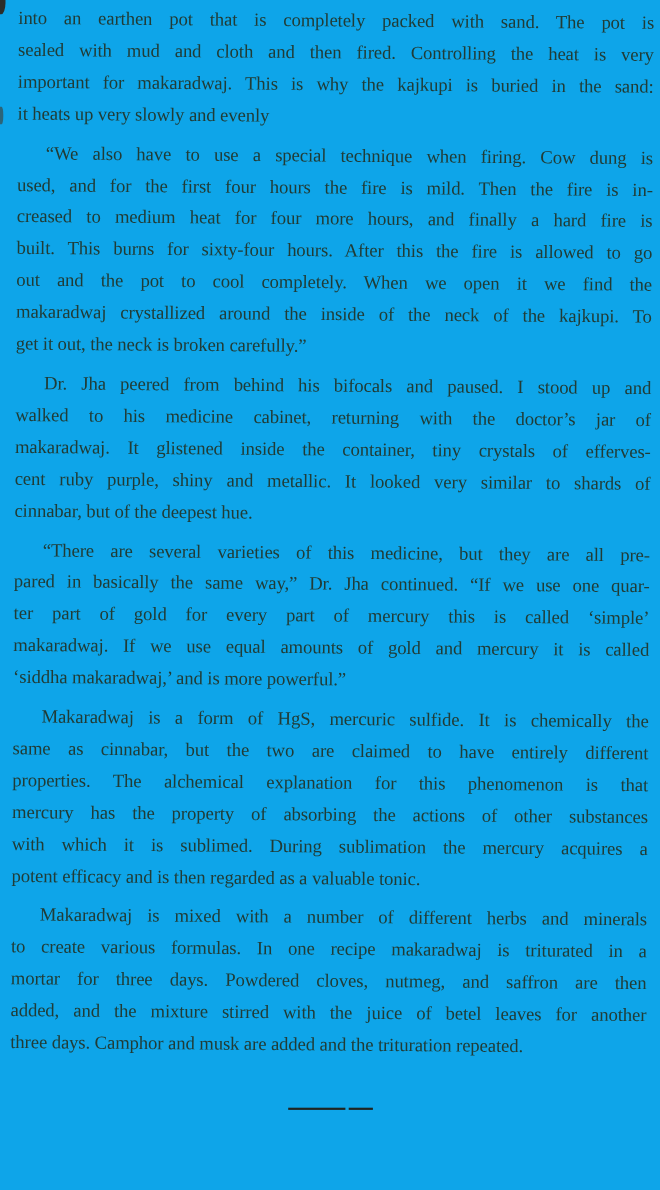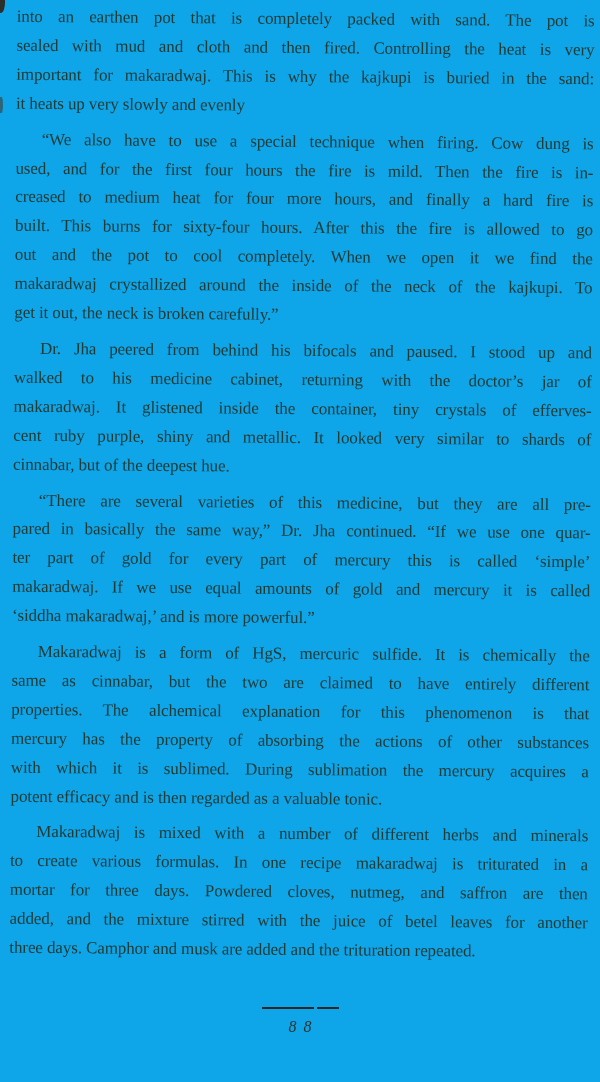--- a/index.html
+++ b/index.html
@@ -136,15 +136,14 @@
         <div class="line">added, and the mixture stirred with the juice of betel leaves for another</div>
         <div class="line last">three days. Camphor and musk are added and the trituration repeated.</div>
       </div>
     </div>
 
   <div class="footer">
     <div class="rule-wrap">
       <div class="rule-a"></div>
       <div class="rule-b"></div>
     </div>
-    <div class="page-number">88</div>
   </div>
 </div>
 
 </body></html>

